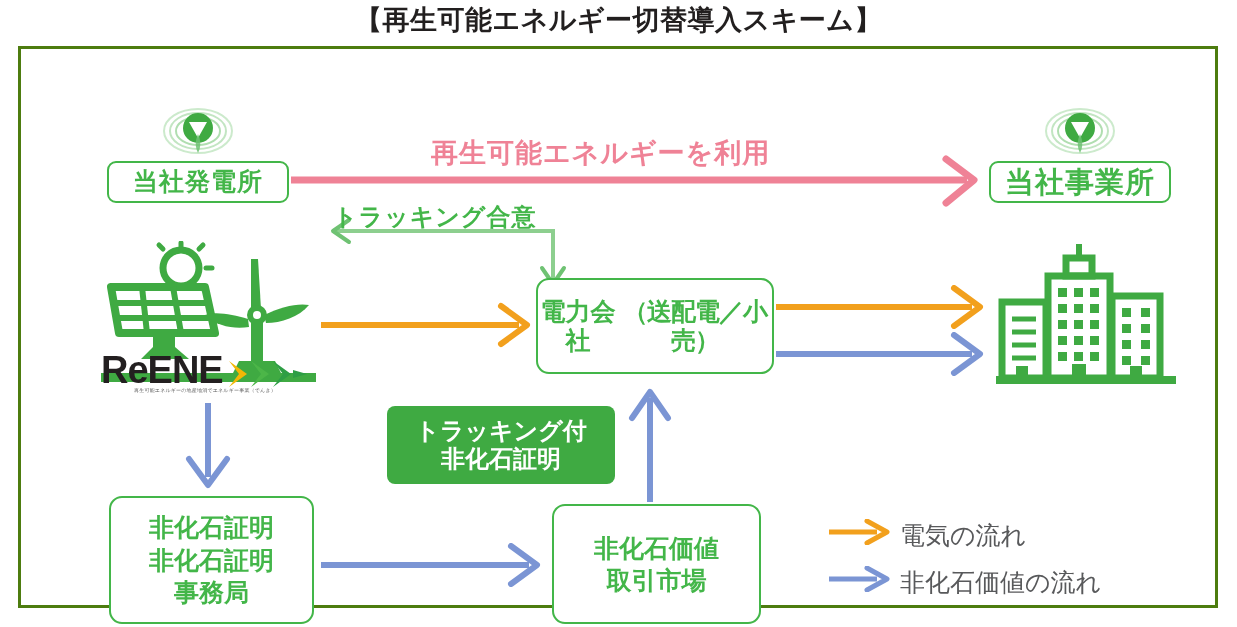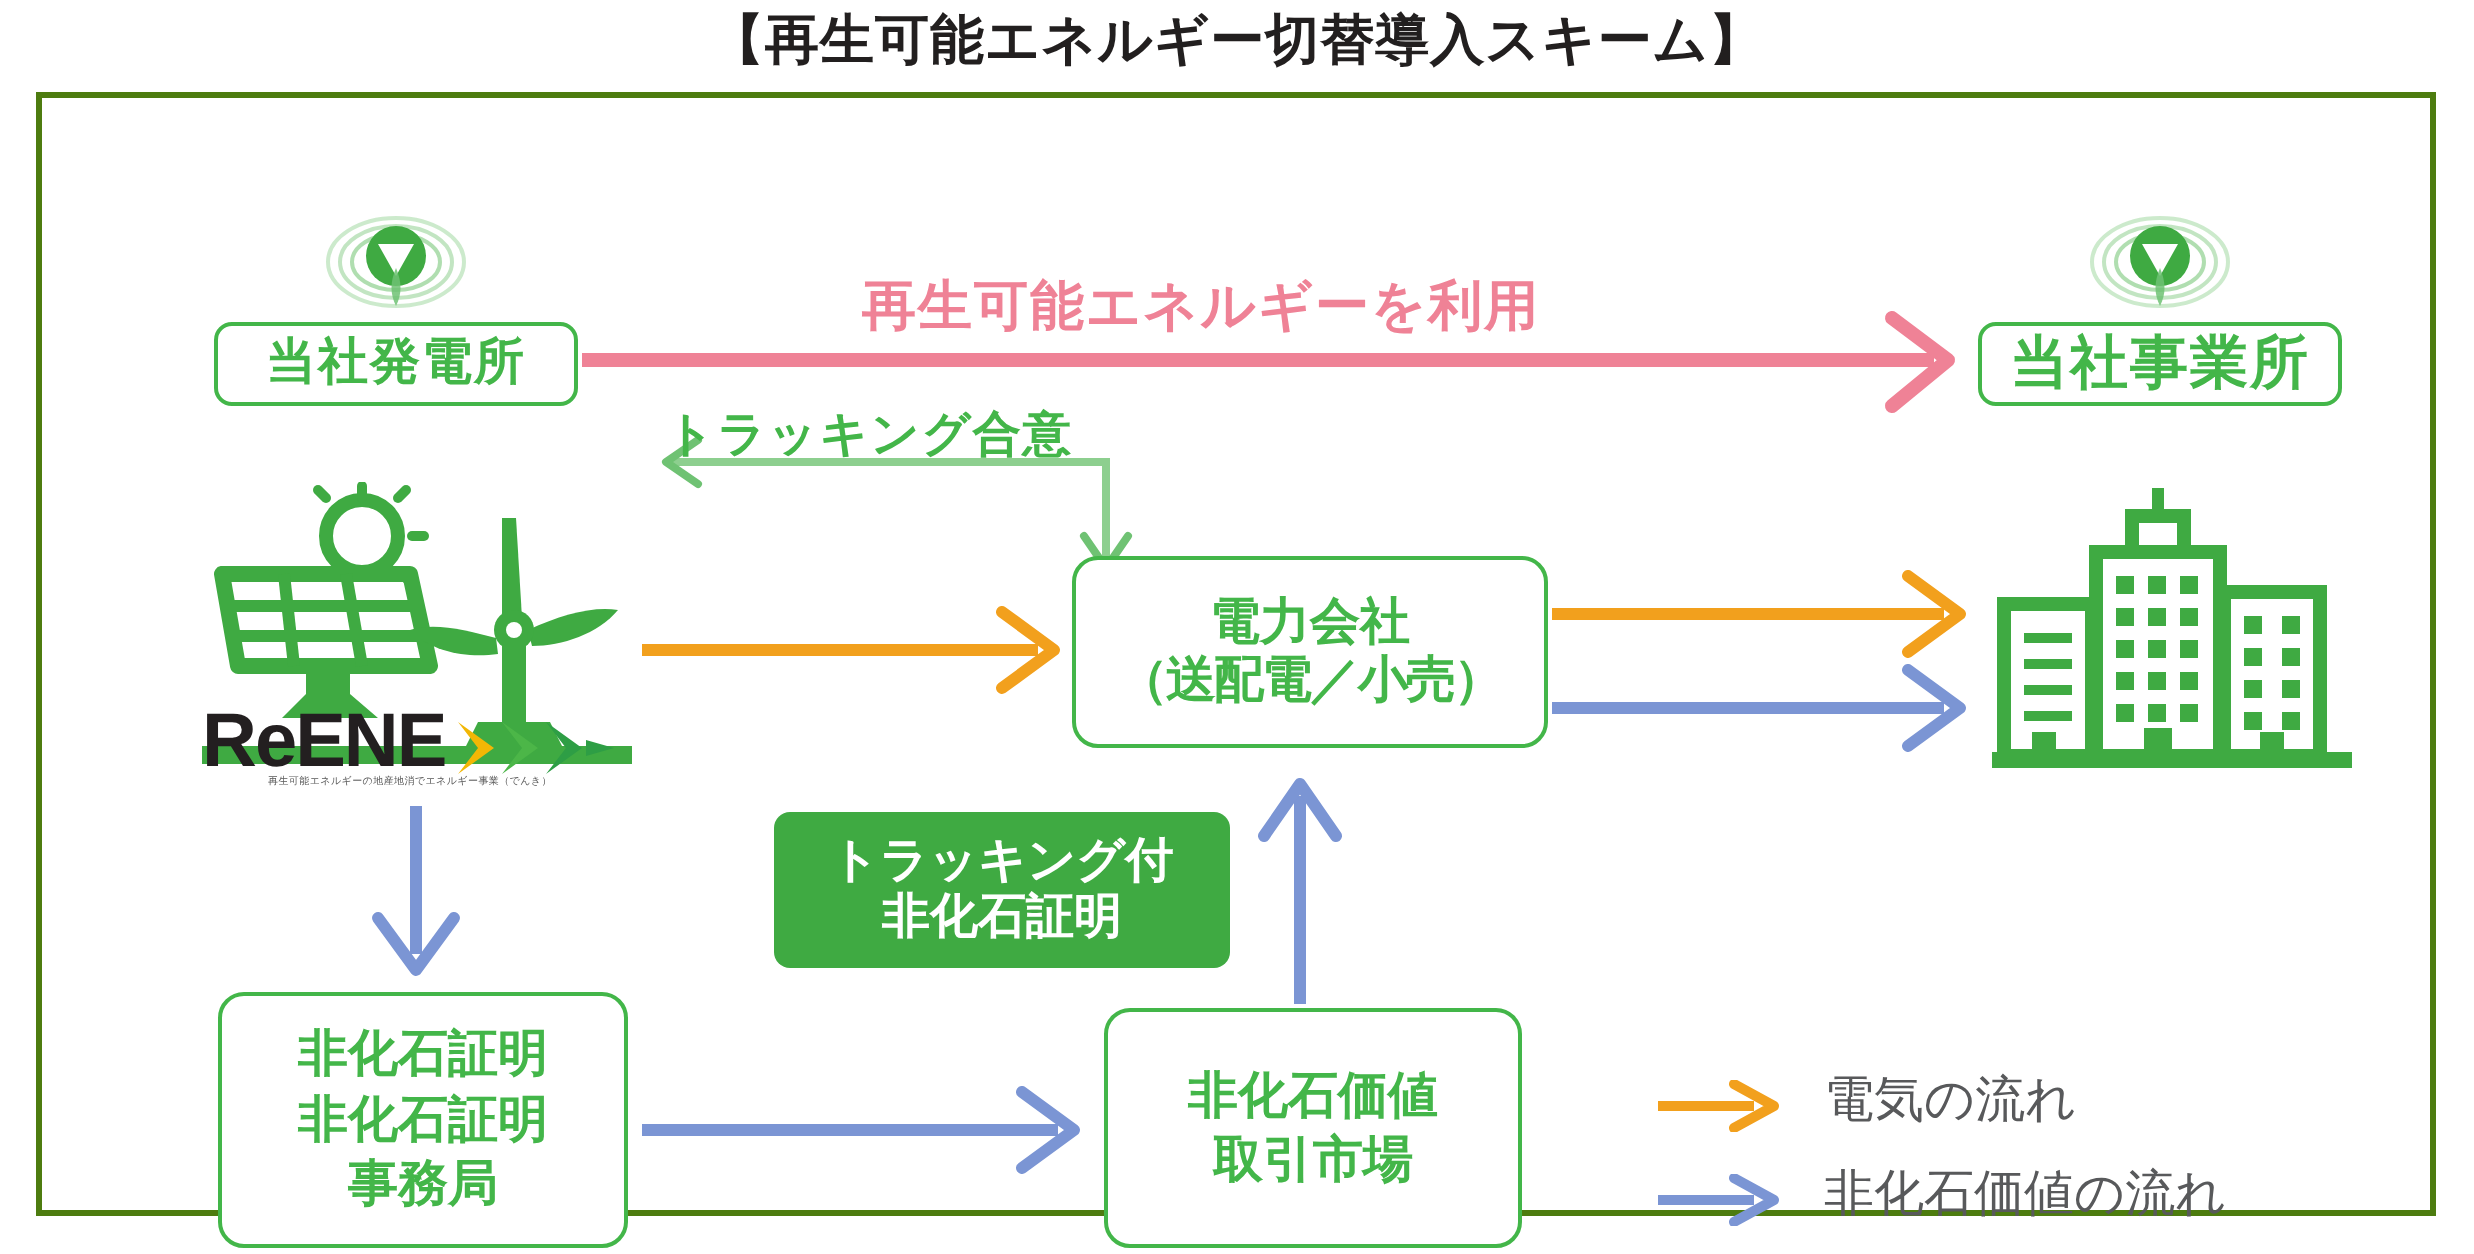--- a/index.html
+++ b/index.html
@@ -74,21 +74,21 @@
     font-size: 25px; letter-spacing: 1px;
   }
   #node-own-office {
     left: 968px; top: 112px; width: 182px; height: 42px;
     font-size: 29px; letter-spacing: 1px;
   }
   #node-power-company {
     left: 515px; top: 229px; width: 238px; height: 96px;
     border-radius: 13px;
     font-size: 25px;
-    flex-direction: column;
+    flex-direction: row;
   }
   #node-power-company .l2 { letter-spacing: -1px; }
   #node-tracking-cert {
     left: 366px; top: 357px; width: 228px; height: 78px;
     font-size: 24px;
     flex-direction: column;
     border-radius: 8px;
   }
   #node-tracking-office {
     left: 88px; top: 447px; width: 205px; height: 128px;
@@ -186,23 +186,22 @@
   
   #legend {
     position: absolute;
     left: 808px;
     top: 470px;
     width: 350px;
     height: 100px;
   }
   .legend-row {
     display: flex;
-    align-items: flex-end;
+    align-items: flex-start;
     height: 47px;
-    gap: 12px;
   }
   .legend-swatch {
     width: 62px;
     height: 26px;
     flex: 0 0 62px;
   }
   .legend-text {
     font-size: 25px;
     color: #58595b;
     margin-left: 9px;

